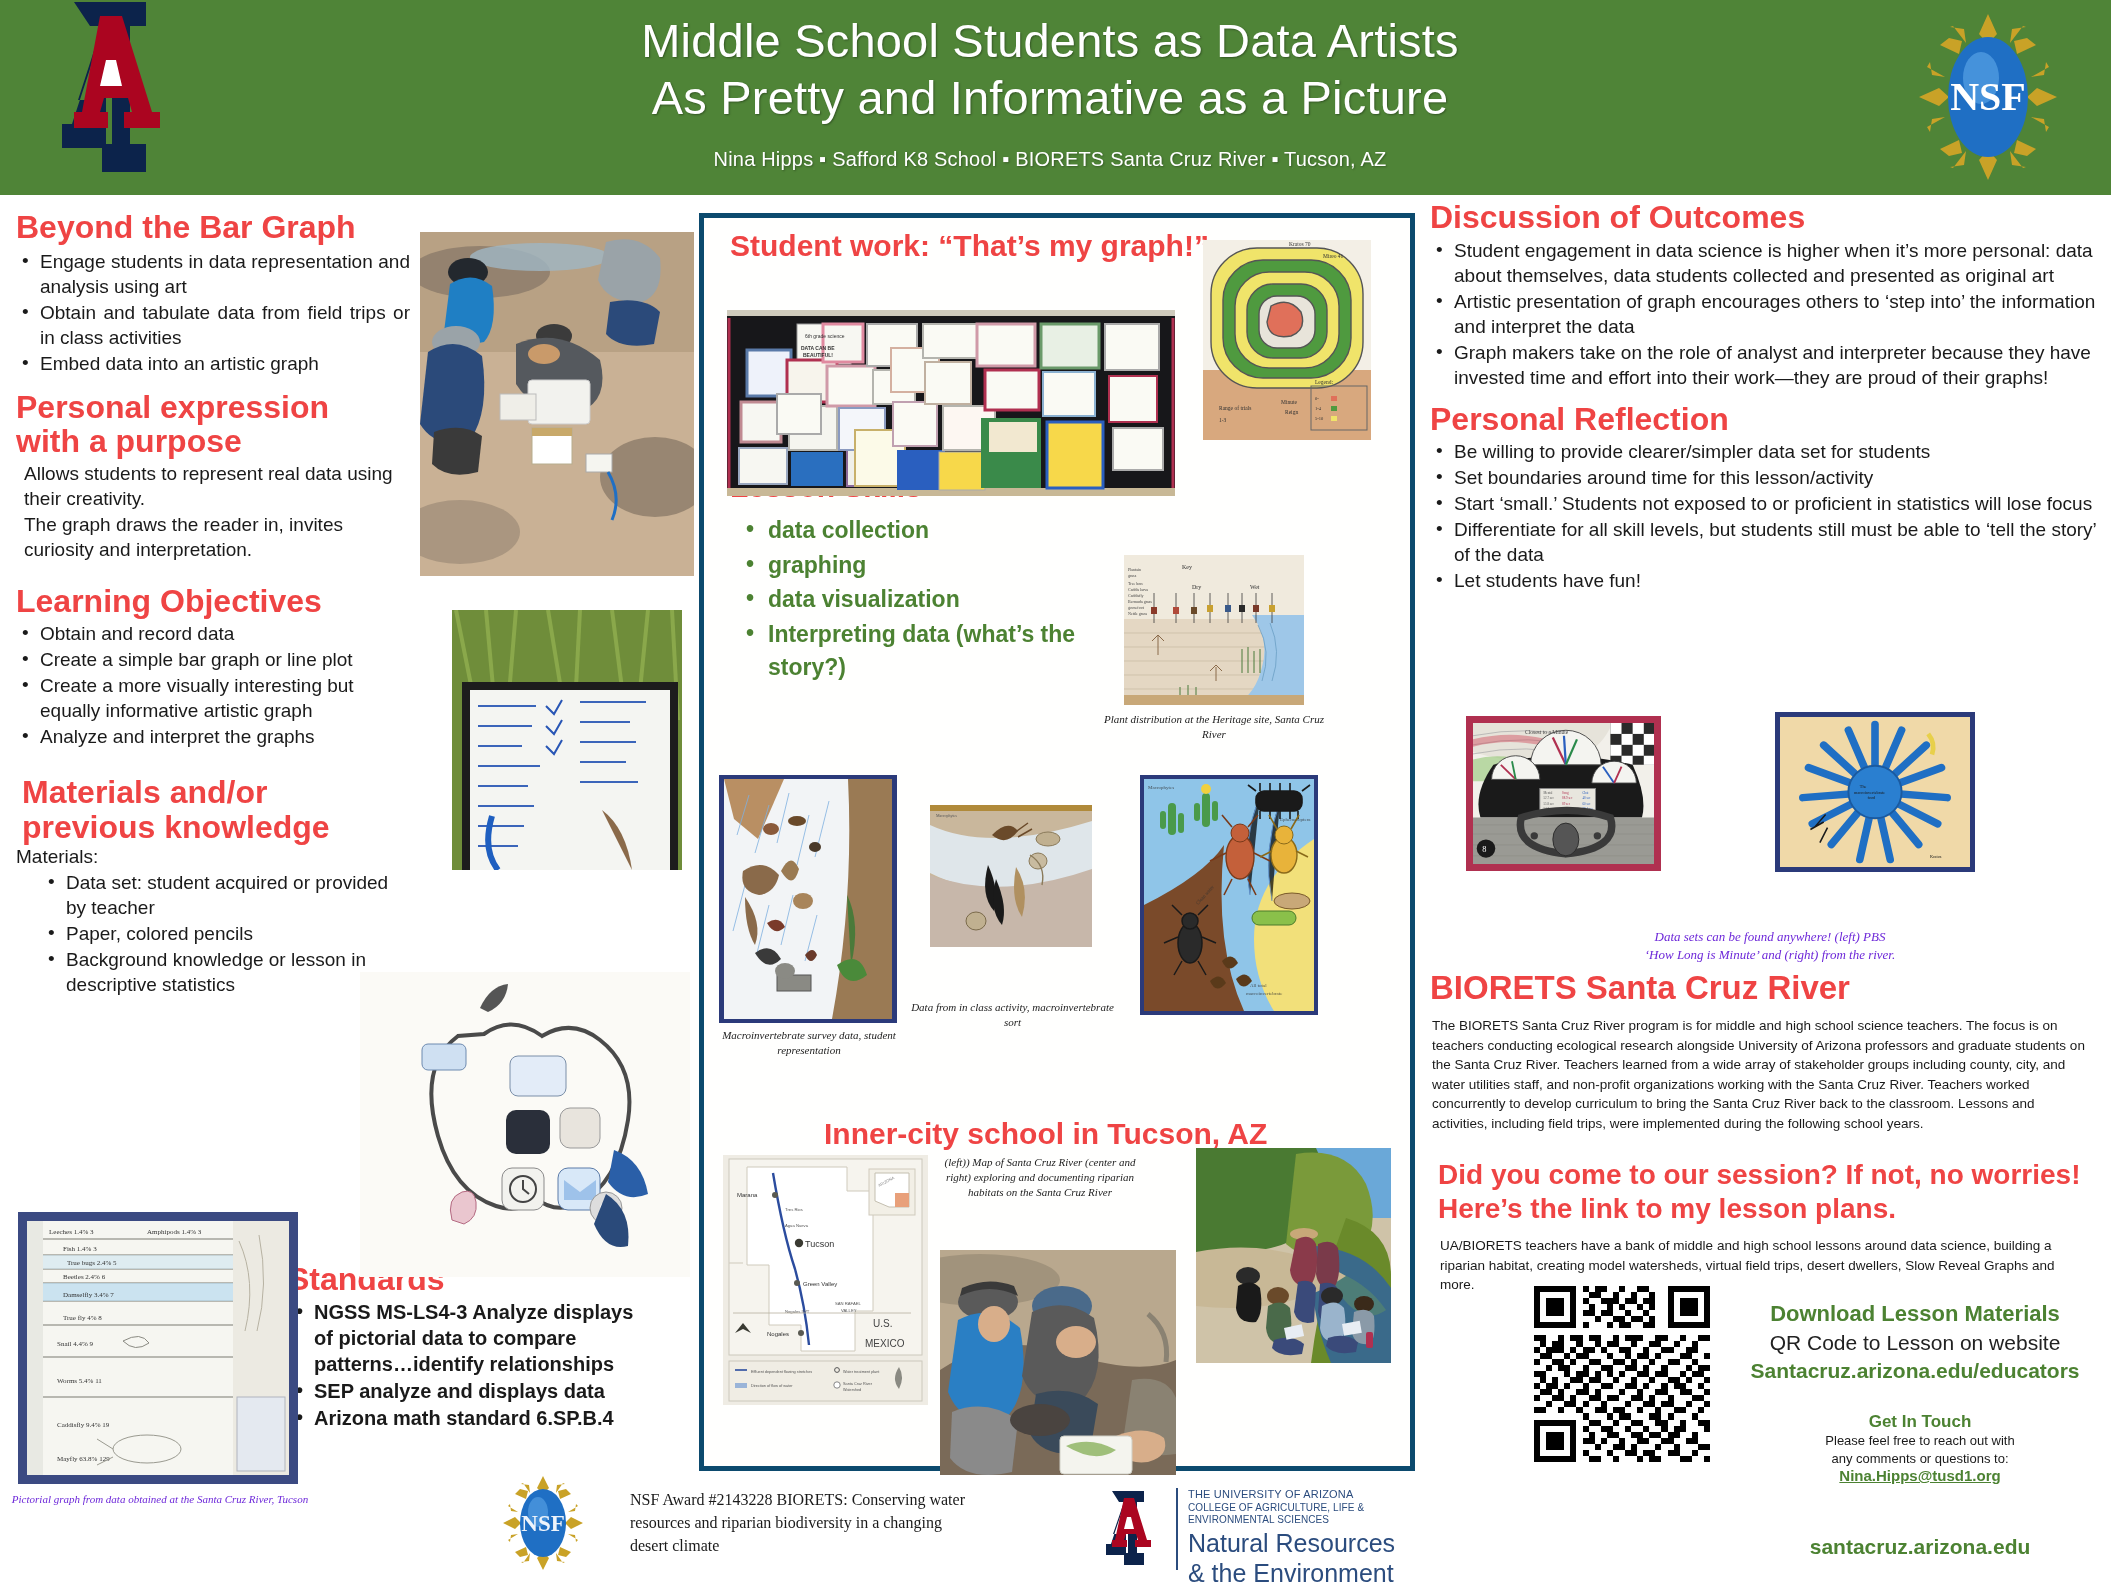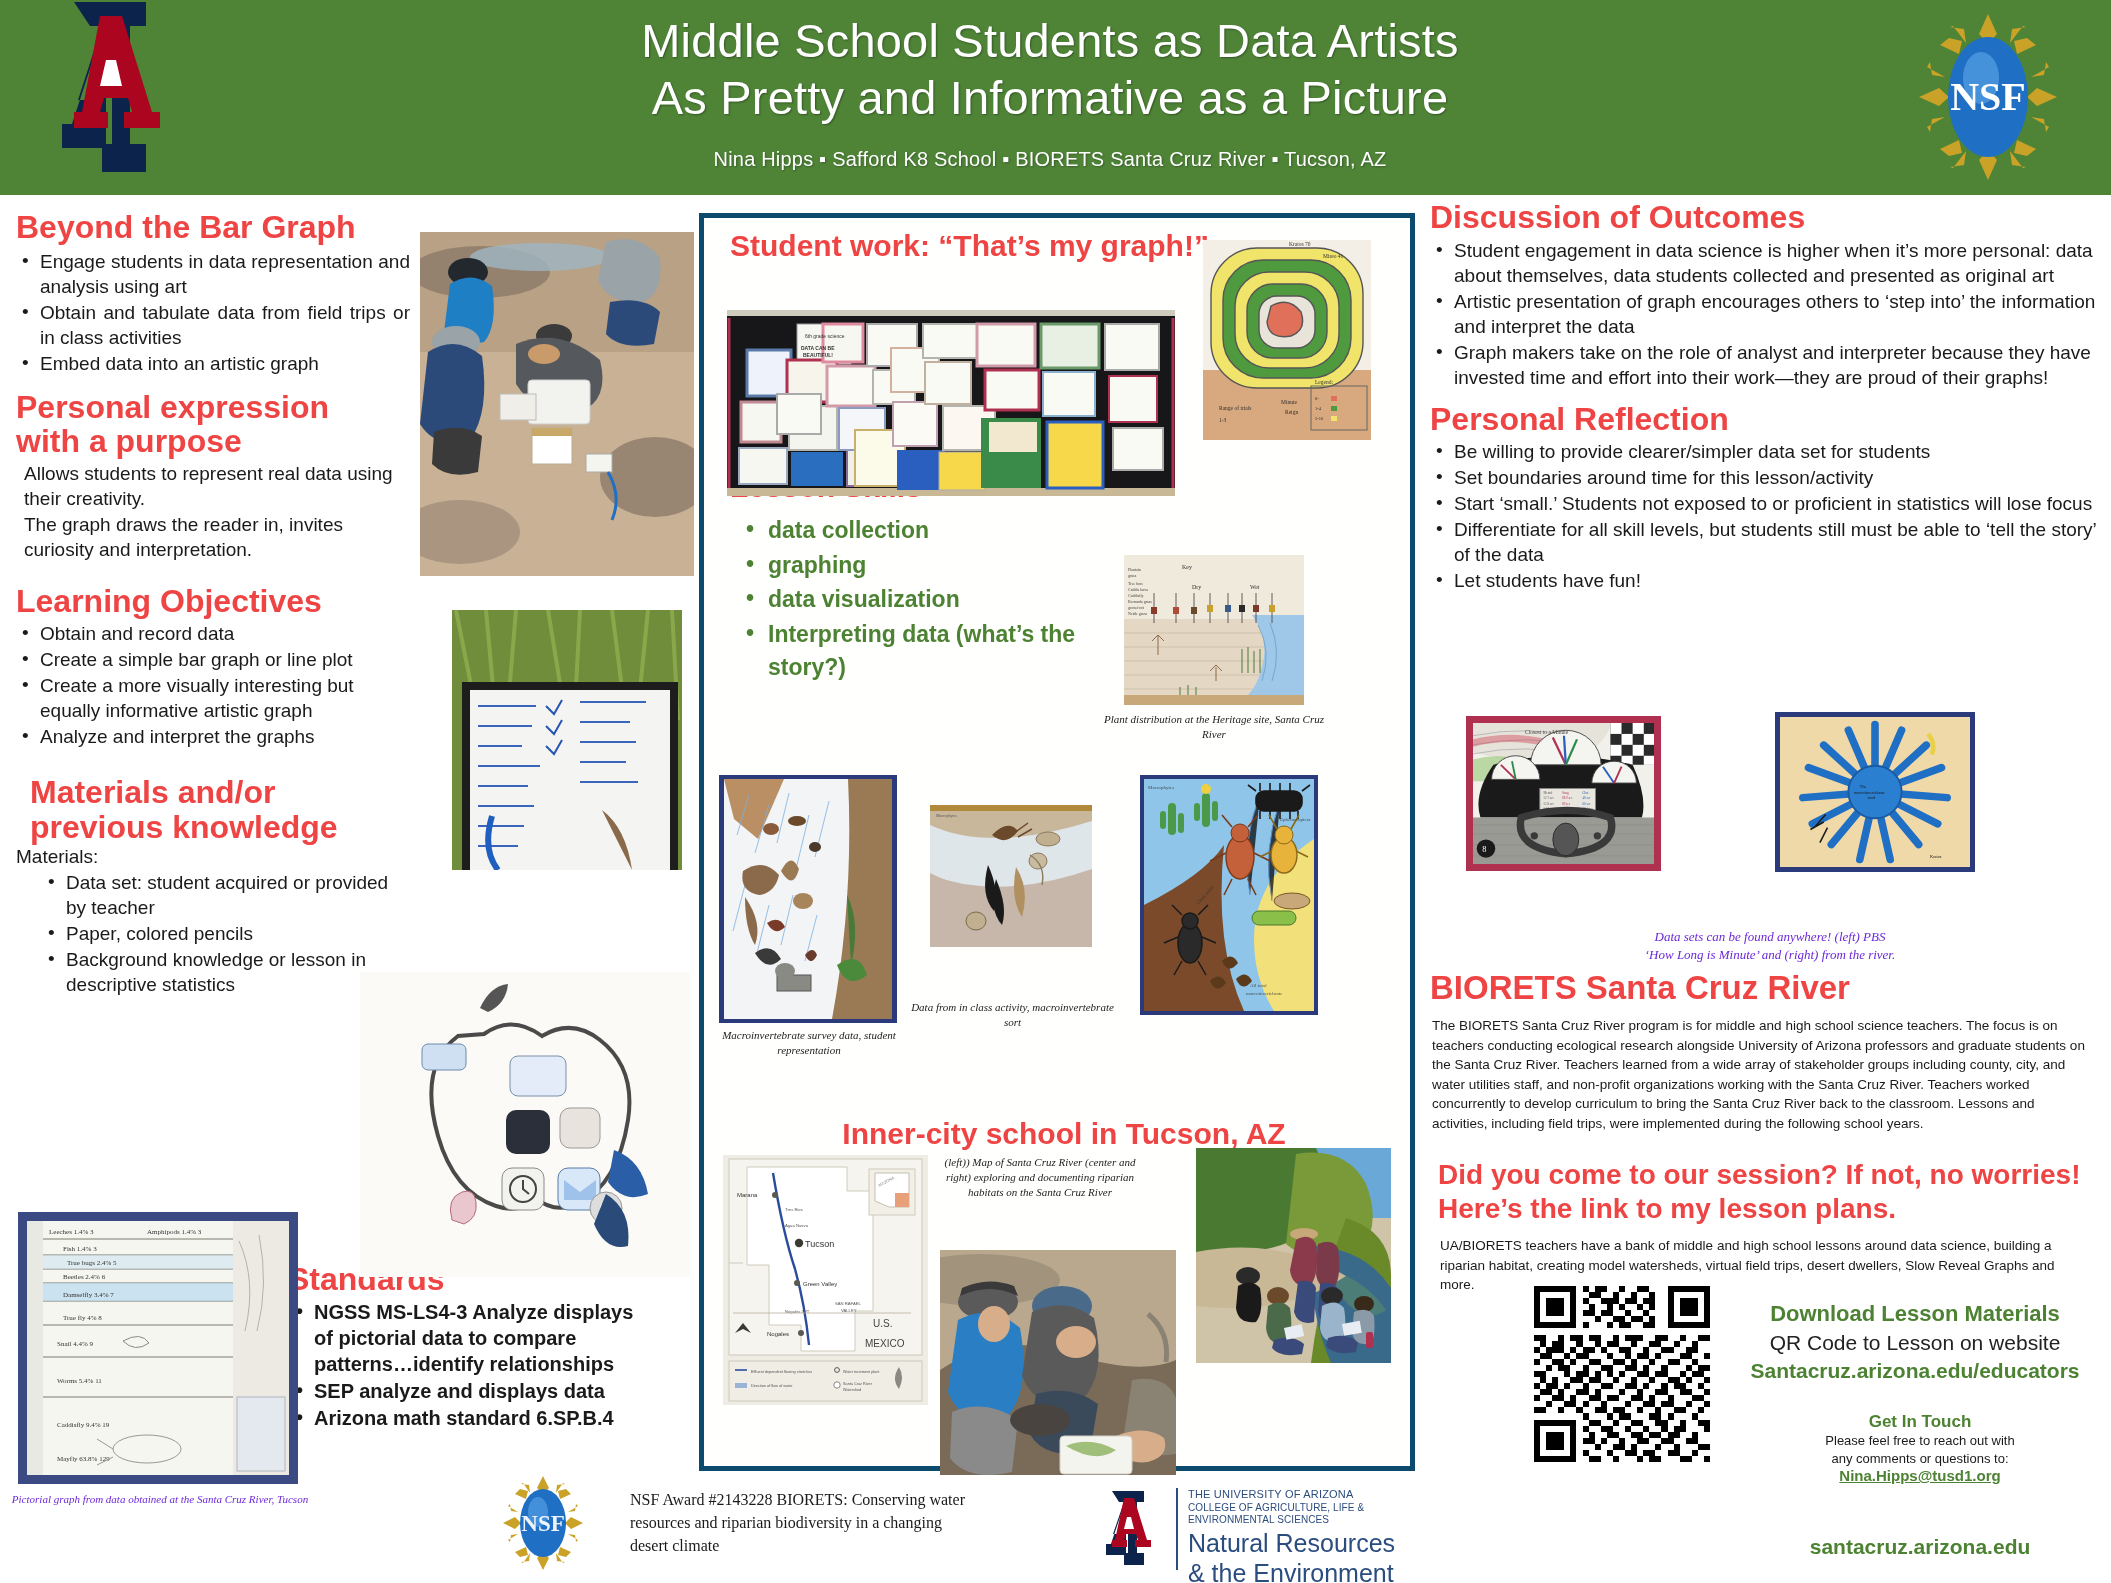--- a/index.html
+++ b/index.html
@@ -59,21 +59,21 @@
   .cap-green { color:#6d28d9; }
   .photo { position:absolute; overflow:hidden; }
   .photo canvas, .photo .art { display:block; width:100%; height:100%; }
 
   
   #col1 { position:absolute; left:14px; top:210px; width:396px; }
   #sec-beyond-title { margin:0 0 4px 2px; }
   #sec-personal-title { margin:14px 0 2px 2px; }
   #sec-personal-body { margin:0 0 0 10px; }
   #sec-lo-title { margin:22px 0 2px 2px; }
-  #sec-materials-title { margin:26px 0 2px 16px; }
+  #sec-materials-title { margin:26px 0 2px 8px; }
   #sec-materials-lead { margin:2px 0 0 2px; font-size:19px; }
   ul.b.indent > li { padding-left:52px; }
   ul.b.indent > li:before { left:34px; }
 
   #standards { position:absolute; left:288px; top:1262px; width:360px; }
   #standards ul.b > li { font-weight:bold; font-size:20px; line-height:1.3; }
 
   
   #img-field1 { left:420px; top:232px; width:274px; height:344px; }
   #img-whiteboard { left:452px; top:610px; width:230px; height:260px; }
@@ -98,21 +98,21 @@
     padding-left:34px; margin-bottom:2px;
   }
   #c2-lessonskills-list li:before { left:12px; }
   #img-plantdist { left:1124px; top:555px; width:180px; height:150px; }
   #cap-plantdist { position:absolute; left:1104px; top:712px; width:220px; }
   #img-macro1 { left:719px; top:775px; width:178px; height:248px; }
   #cap-macro1 { position:absolute; left:709px; top:1028px; width:200px; }
   #img-macro2 { left:930px; top:805px; width:162px; height:142px; }
   #cap-macro2 { position:absolute; left:910px; top:1000px; width:205px; }
   #img-macro3 { left:1140px; top:775px; width:178px; height:240px; }
-  #c2-innercity-title { position:absolute; left:120px; top:900px; width:480px; text-align:center; }
+  #c2-innercity-title { position:absolute; left:120px; top:900px; width:480px; text-align:left; }
   #img-map { left:723px; top:1155px; width:205px; height:250px; }
   #cap-map { position:absolute; left:940px; top:1155px; width:200px; }
   #img-field2 { left:940px; top:1250px; width:236px; height:225px; }
   #img-field3 { left:1196px; top:1148px; width:195px; height:215px; }
 
   
   #col3 { position:absolute; left:1428px; top:200px; width:670px; }
   #c3-discussion-title { margin:0 0 3px 2px; }
   #c3-reflection-title { margin:12px 0 2px 2px; }
   #img-racecar { left:1466px; top:716px; width:195px; height:155px; border:7px solid #b03050; }

